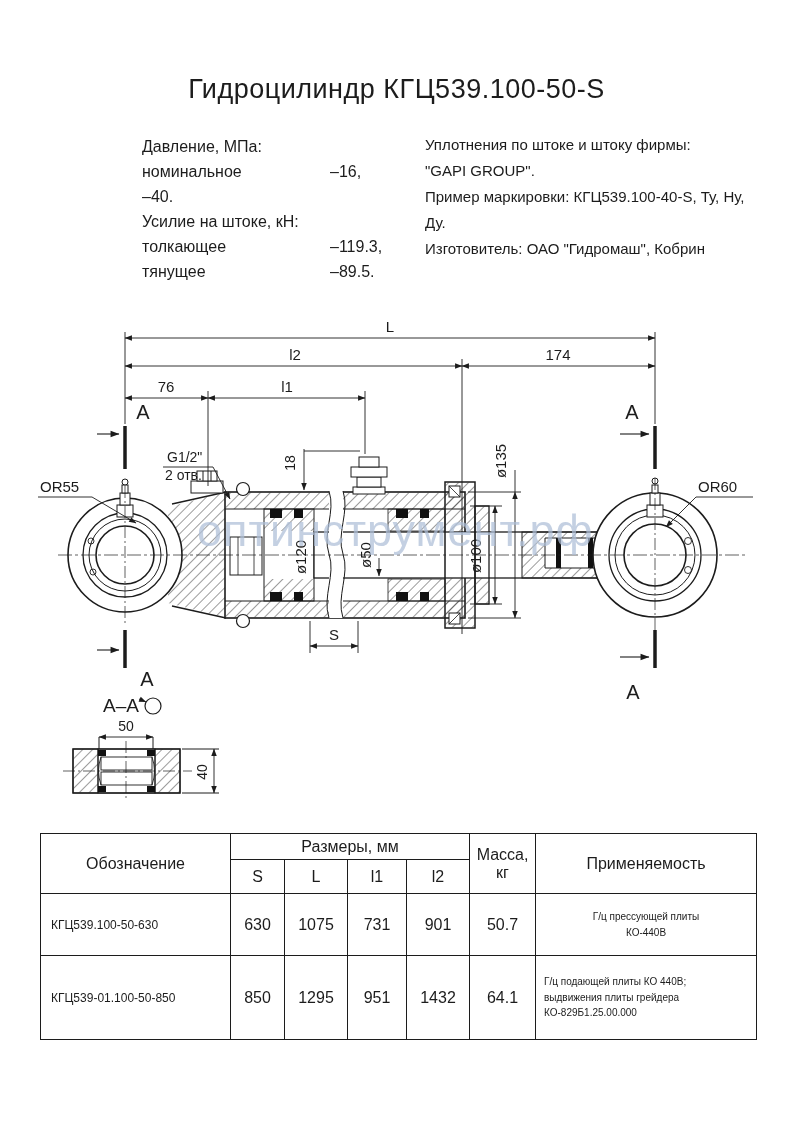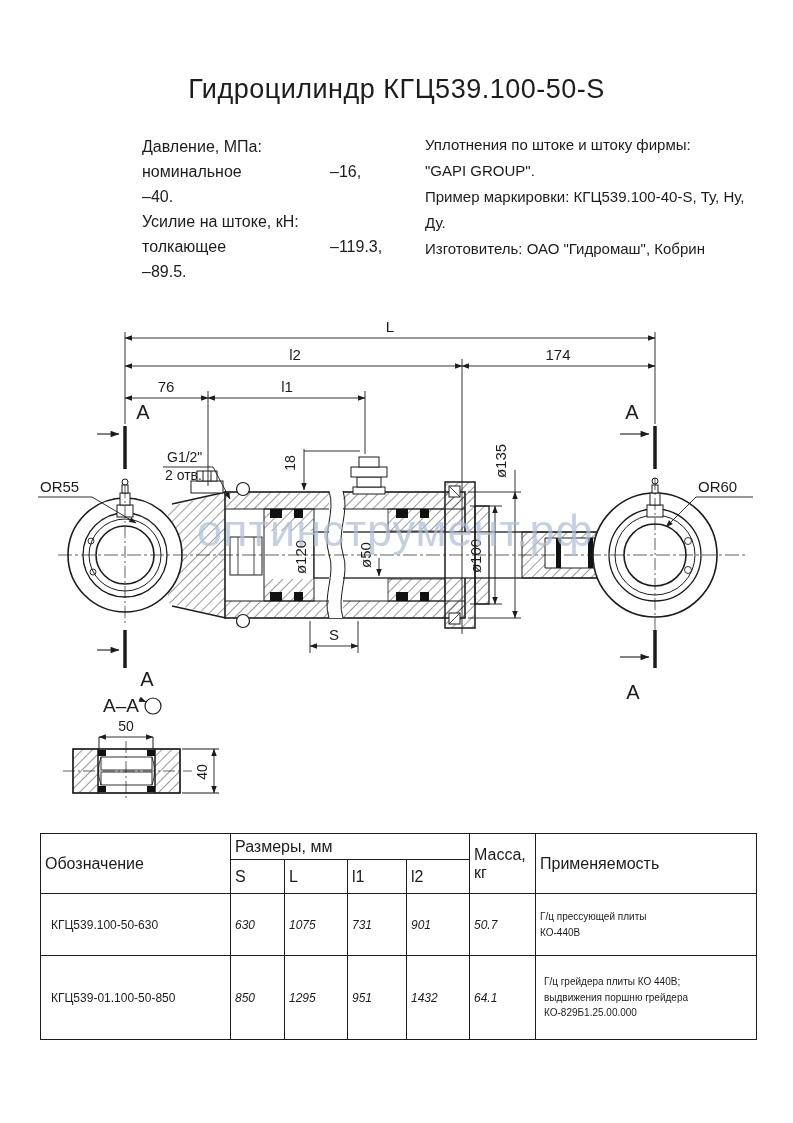--- a/index.html
+++ b/index.html
@@ -8,24 +8,24 @@
   .abs{position:absolute;}
   .title{top:74px;left:0;width:100%;text-align:center;font-size:27px;letter-spacing:.5px;}
   .specs-left{top:134px;left:142px;width:290px;font-size:16px;line-height:25px;}
   .spec-row{display:flex;}
   .spec-row .lbl{width:188px;}
   .specs-right{top:132px;left:425px;width:330px;font-size:15px;line-height:26px;}
   svg text{font-family:"Liberation Sans",sans-serif;}
   table.spec{position:absolute;left:40px;top:833px;width:716px;border-collapse:collapse;
              table-layout:fixed;background:#fff;}
   table.spec th,table.spec td{border:1.6px solid #1c1c1c;font-weight:normal;
-             text-align:left;padding:2px 4px;}
+             text-align:center;padding:2px 4px;}
   table.spec thead th{font-size:16px;}
   .cell-designation{text-align:left !important;padding-left:10px !important;font-size:12px;}
-  .cell-num{font-size:12px;font-style:italic;}
+  .cell-num{font-size:16px;}
   .cell-app{font-size:10px;line-height:1.55;}
   .cell-app.left{text-align:left !important;padding-left:8px !important;}
   .h-sub{height:34px;}
   .h-top{height:26px;}
   .row-1{height:62px;}
   .row-2{height:84px;}
 </style>
 </head>
 <body>
 
@@ -41,20 +41,21 @@
     </div>
     <div class="spec-row">
       <span>–40.</span>
     </div>
     <div>Усилие на штоке, кН:</div>
     <div class="spec-row">
       <span class="lbl">толкающее</span>
       <span>–119.3,</span>
     </div>
     <div class="spec-row">
+      <span class="lbl">тянущее</span>
       <span>–89.5.</span>
     </div>
   </div>
 
   <div class="abs specs-right">
     <div>Уплотнения по штоке и штоку фирмы:</div>
     <div>"GAPI GROUP".</div>
     <div>Пример маркировки: КГЦ539.100-40-S, Ту, Ну, Ду.</div>
     <div>Изготовитель:  ОАО "Гидромаш", Кобрин</div>
   </div>
@@ -318,21 +319,21 @@
         </td>
       </tr>
       <tr class="row-2">
         <td class="cell-designation">КГЦ539-01.100-50-850</td>
         <td class="cell-num">850</td>
         <td class="cell-num">1295</td>
         <td class="cell-num">951</td>
         <td class="cell-num">1432</td>
         <td class="cell-num">64.1</td>
         <td class="cell-app left">
-          <div>Г/ц  грейдера плиты КО 440В;</div>
-          <div>выдвижения поршню грейдера</div>
+          <div>Г/ц  подающей плиты КО 440В;</div>
+          <div>выдвижения плиты грейдера</div>
           <div>КО-829Б1.25.00.000</div>
         </td>
       </tr>
     </tbody>
   </table>
 
 </div>
 
 </body></html>

